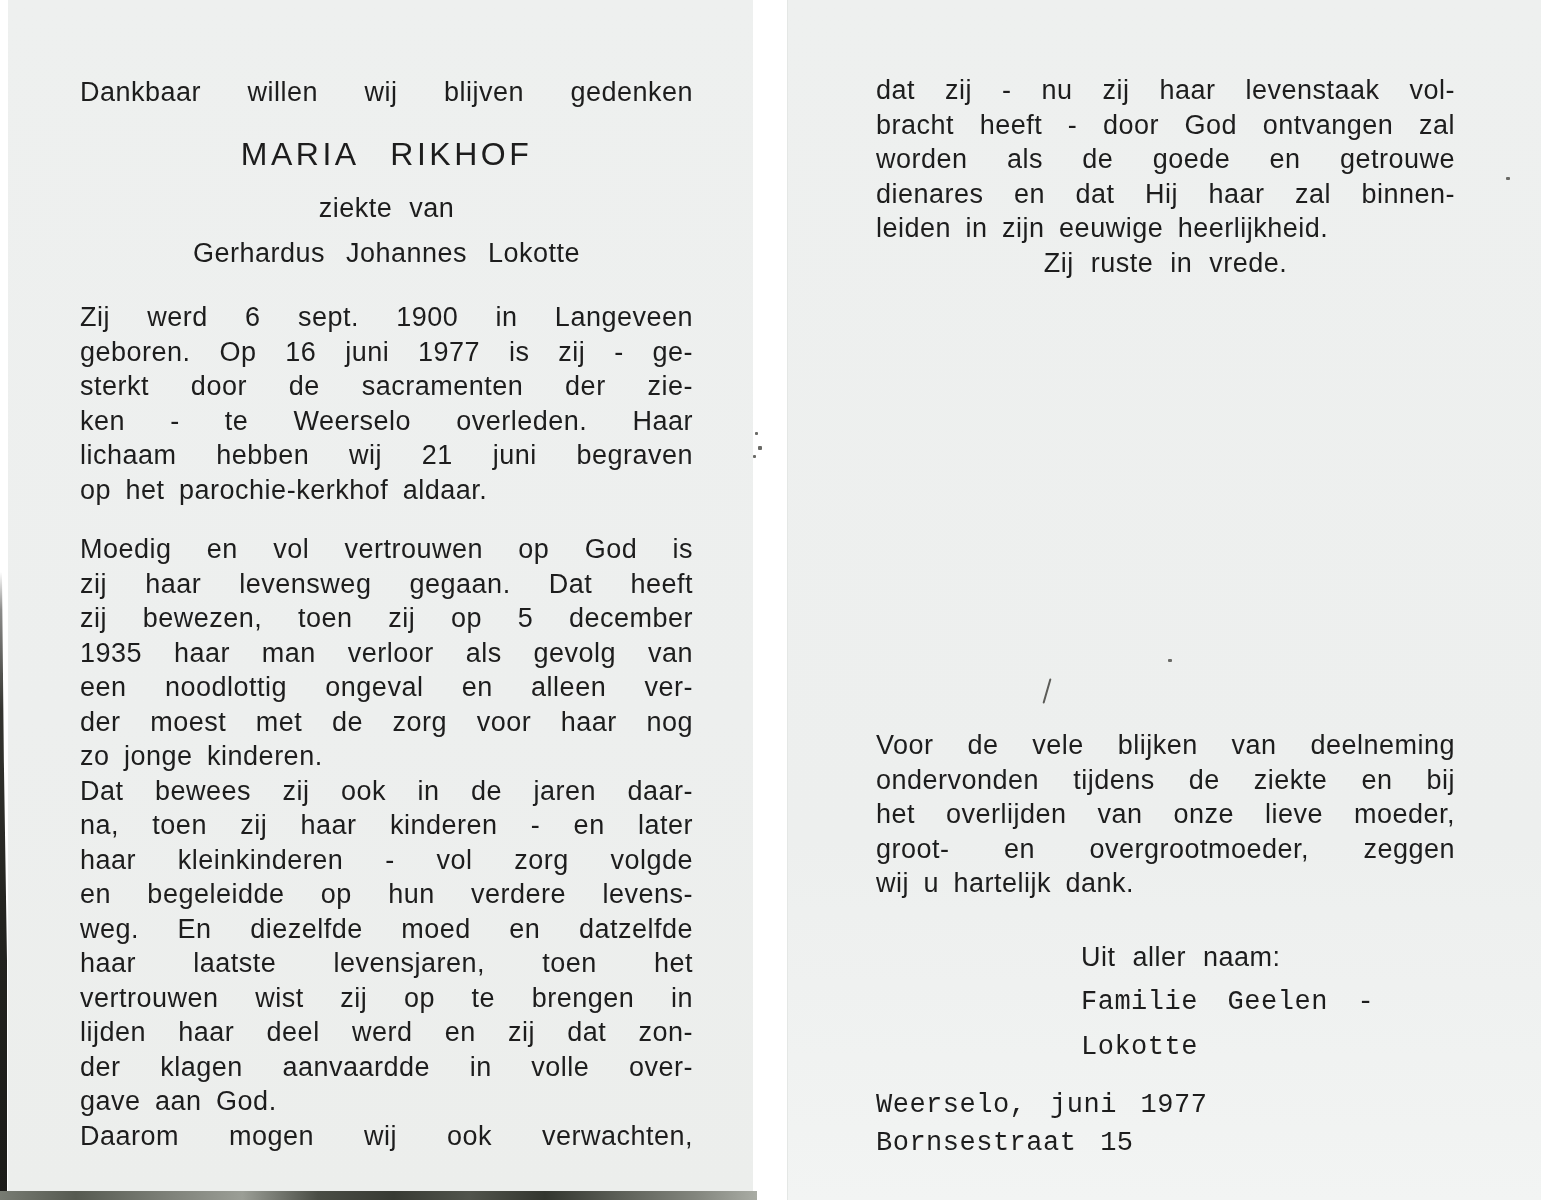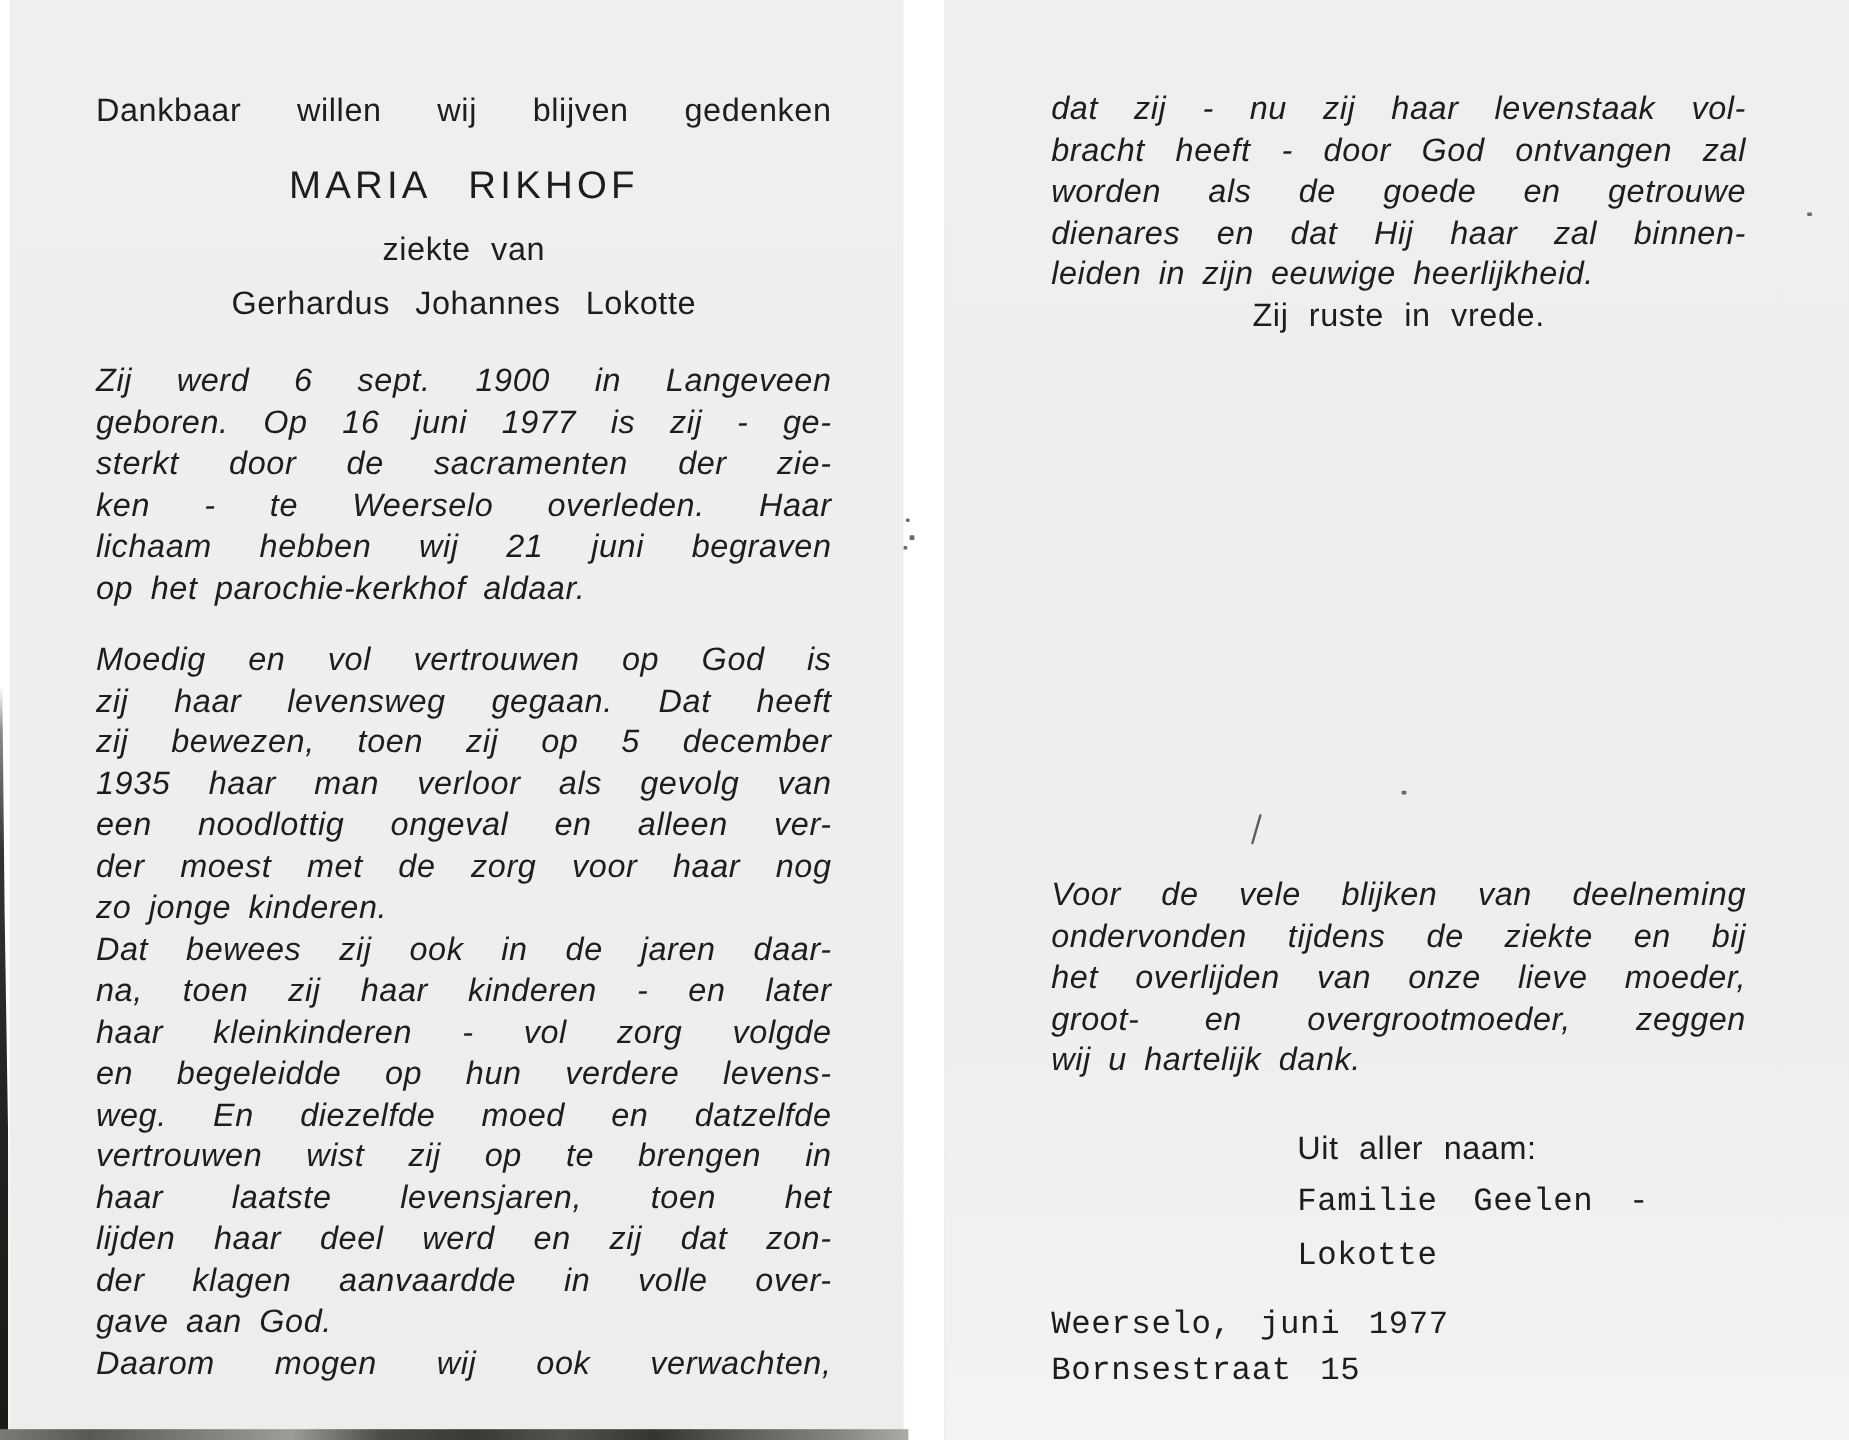--- a/index.html
+++ b/index.html
@@ -39,21 +39,20 @@
     left: 787px;
     width: 754px;
     height: 1200px;
     padding: 73px 86px 0 88px;
     background: linear-gradient(180deg, #eef0ef 0%, #edefee 70%, #f2f4f3 100%);
     border-left: 1px solid #e4e7e5;
   }
   .line {
     text-align: justify;
     text-align-last: justify;
-    font-style: italic;
   }
   .line.last {
     text-align: justify;
     text-align-last: left;
   }
   .center-line {
     text-align-last: center;
   }
   .intro-line {
     text-align: justify;
@@ -171,22 +170,22 @@
         <div class="line">der moest met de zorg voor haar nog</div>
         <div class="line last">zo jonge kinderen.</div>
       </div>
 
     <div class="para">
         <div class="line">Dat bewees zij ook in de jaren daar-</div>
         <div class="line">na, toen zij haar kinderen - en later</div>
         <div class="line">haar kleinkinderen - vol zorg volgde</div>
         <div class="line">en begeleidde op hun verdere levens-</div>
         <div class="line">weg. En diezelfde moed en datzelfde</div>
+        <div class="line">haar laatste levensjaren, toen het</div>
         <div class="line">vertrouwen wist zij op te brengen in</div>
-        <div class="line">haar laatste levensjaren, toen het</div>
         <div class="line">lijden haar deel werd en zij dat zon-</div>
         <div class="line">der klagen aanvaardde in volle over-</div>
         <div class="line last">gave aan God.</div>
       </div>
 
     <div class="para">
         <div class="line">Daarom mogen wij ook verwachten,</div>
       </div>
   </div>
 

